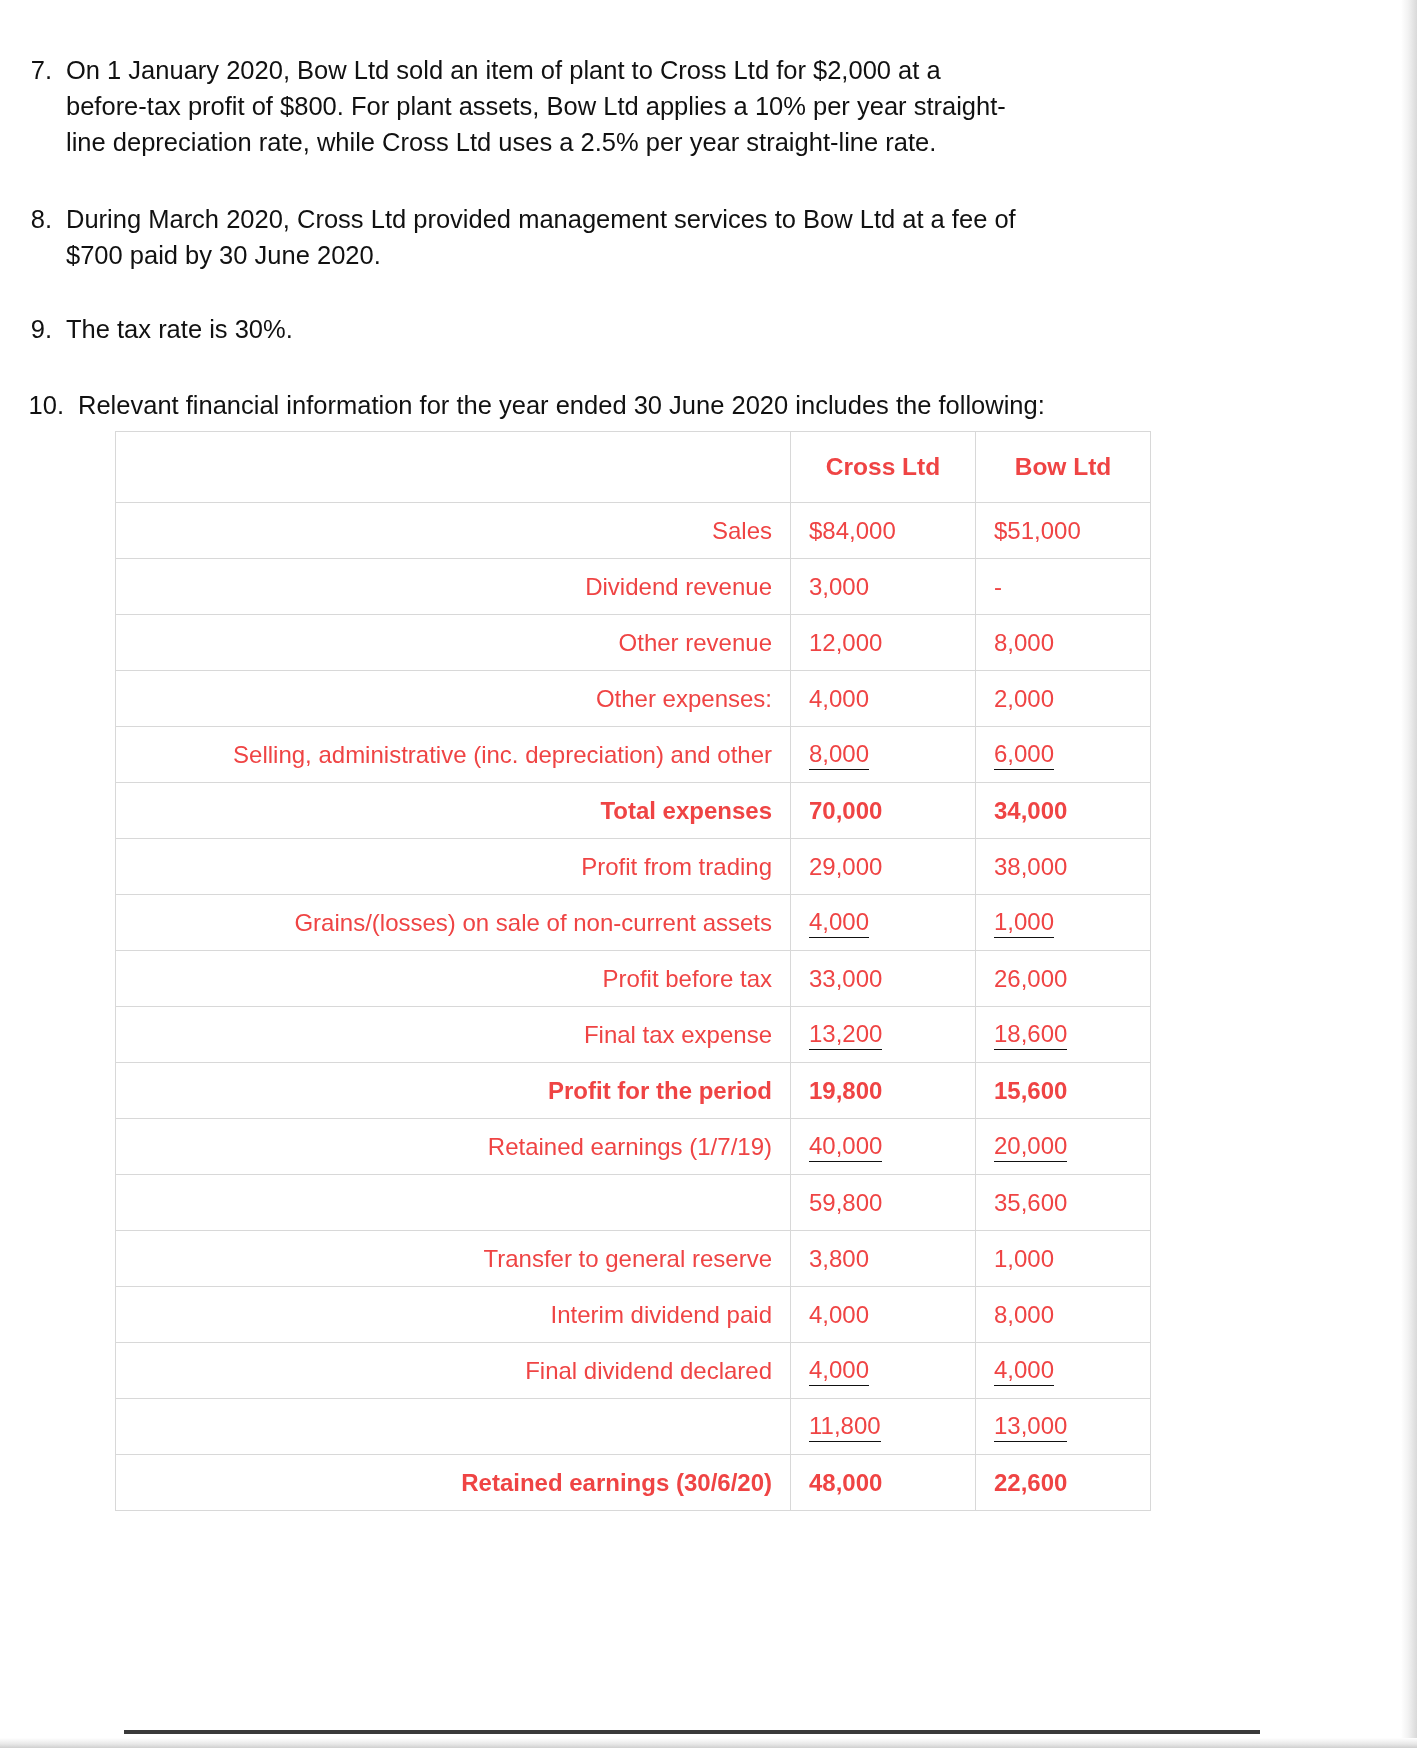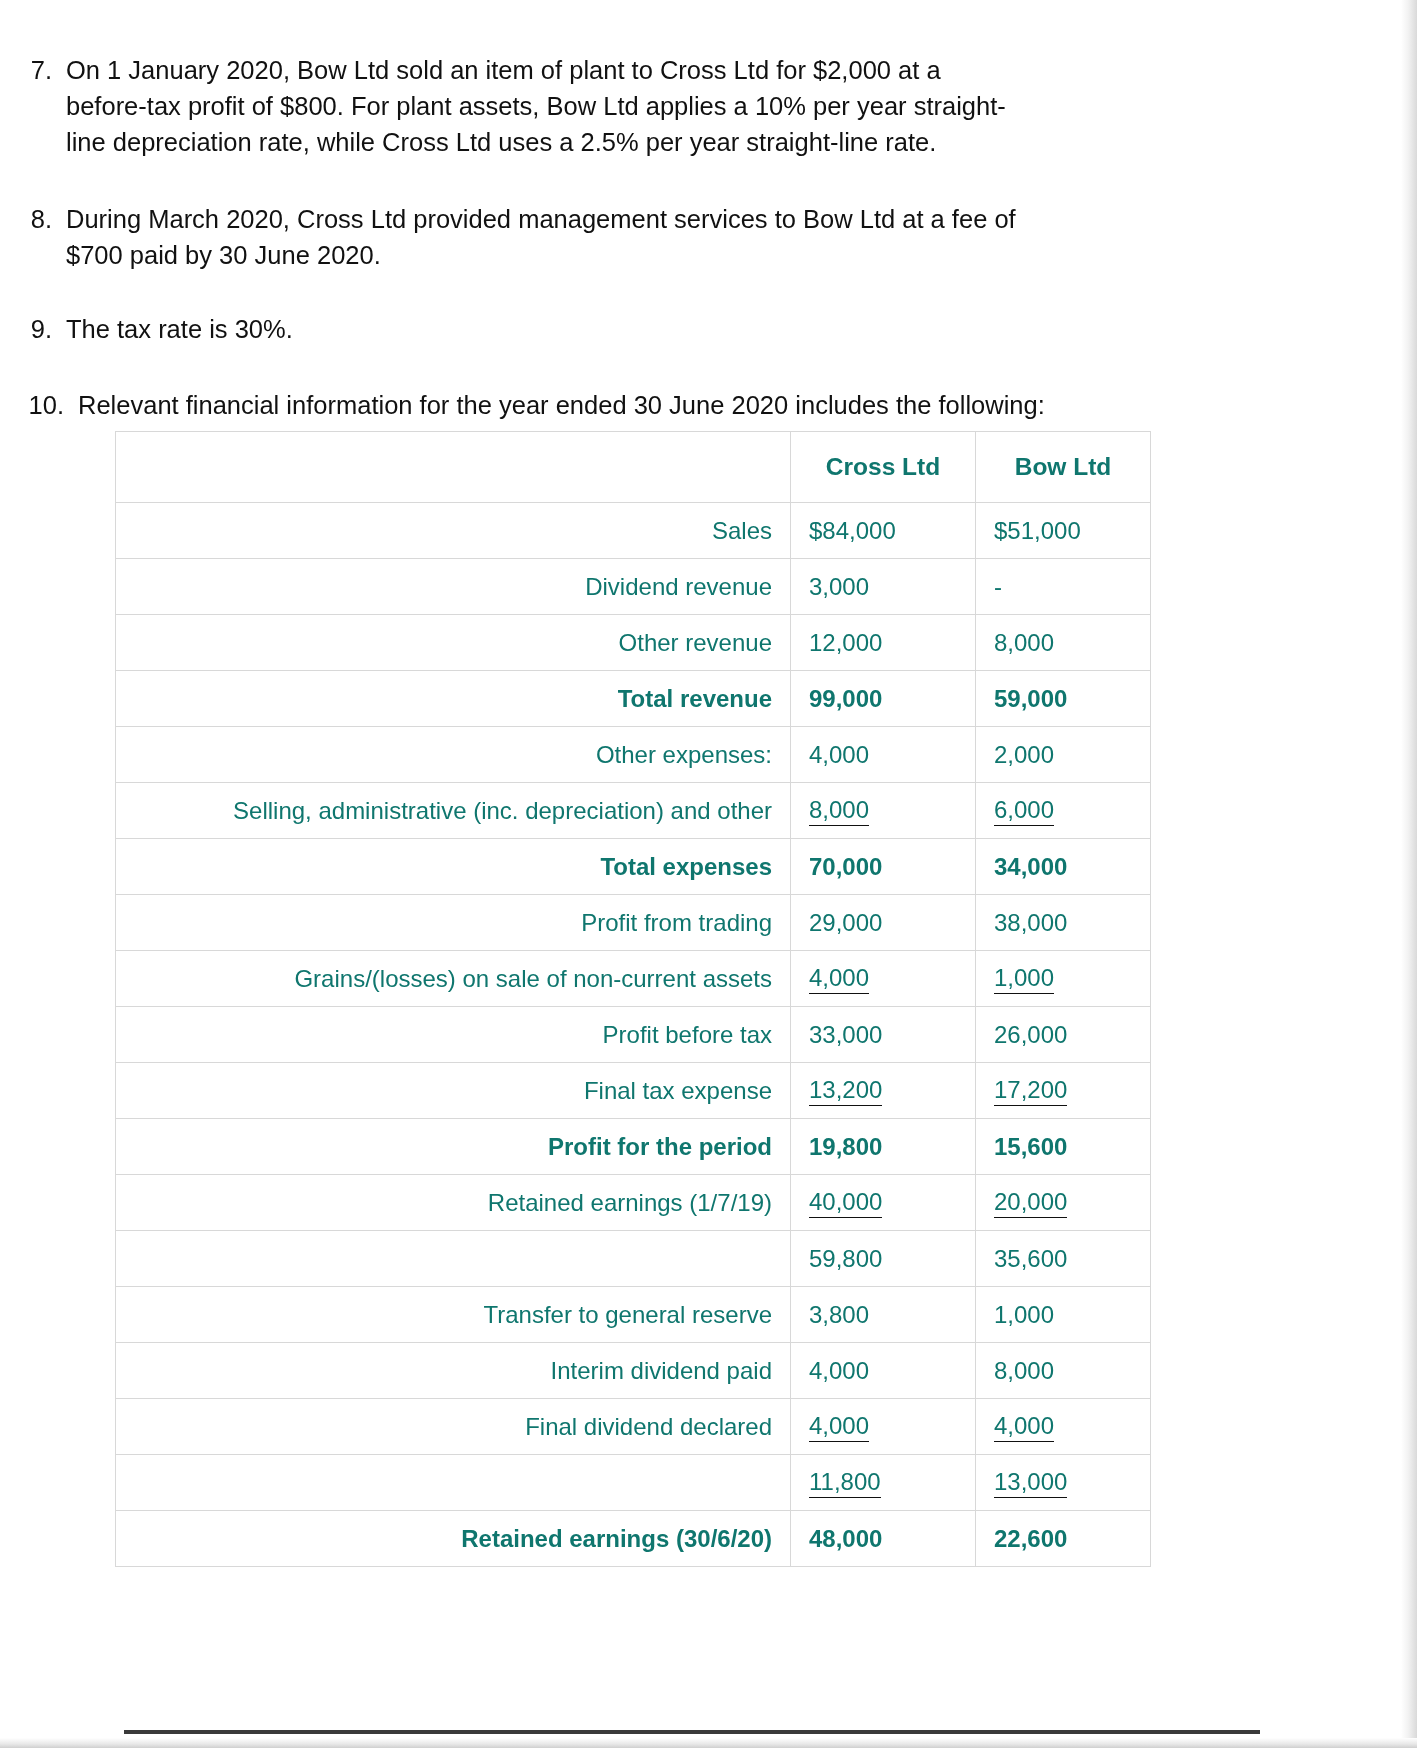--- a/index.html
+++ b/index.html
@@ -88,21 +88,21 @@
   
   .fin-table-wrap {
     margin-left: 115px;
     width: 1035px;
   }
   table.fin {
     border-collapse: collapse;
     width: 1035px;
     table-layout: fixed;
     font-size: 24px;
-    color: #0f766e;
+    color: #ef4444;
   }
   table.fin col.c-label { width: 675px; }
   table.fin col.c-cross { width: 185px; }
   table.fin col.c-bow   { width: 175px; }
 
   table.fin td, table.fin th {
     border: 1px solid #d8d8d8;
     padding: 0 18px;
     height: 55px;
     vertical-align: middle;
@@ -176,25 +176,20 @@
           <tr>
             <td class="label">Dividend revenue</td>
             <td class="num">3,000</td>
             <td class="num">-</td>
           </tr>
           <tr>
             <td class="label">Other revenue</td>
             <td class="num">12,000</td>
             <td class="num">8,000</td>
           </tr>
-          <tr class="bold">
-            <td class="label">Total revenue</td>
-            <td class="num">99,000</td>
-            <td class="num">59,000</td>
-          </tr>
           <tr>
             <td class="label">Other expenses:</td>
             <td class="num">4,000</td>
             <td class="num">2,000</td>
           </tr>
           <tr>
             <td class="label">Selling, administrative (inc. depreciation) and other</td>
             <td class="num ul"><span class="val">8,000</span></td>
             <td class="num ul"><span class="val">6,000</span></td>
           </tr>
@@ -214,21 +209,21 @@
             <td class="num ul"><span class="val">1,000</span></td>
           </tr>
           <tr>
             <td class="label">Profit before tax</td>
             <td class="num">33,000</td>
             <td class="num">26,000</td>
           </tr>
           <tr>
             <td class="label">Final tax expense</td>
             <td class="num ul"><span class="val">13,200</span></td>
-            <td class="num ul"><span class="val">17,200</span></td>
+            <td class="num ul"><span class="val">18,600</span></td>
           </tr>
           <tr class="bold">
             <td class="label">Profit for the period</td>
             <td class="num">19,800</td>
             <td class="num">15,600</td>
           </tr>
           <tr>
             <td class="label">Retained earnings (1/7/19)</td>
             <td class="num ul"><span class="val">40,000</span></td>
             <td class="num ul"><span class="val">20,000</span></td>

